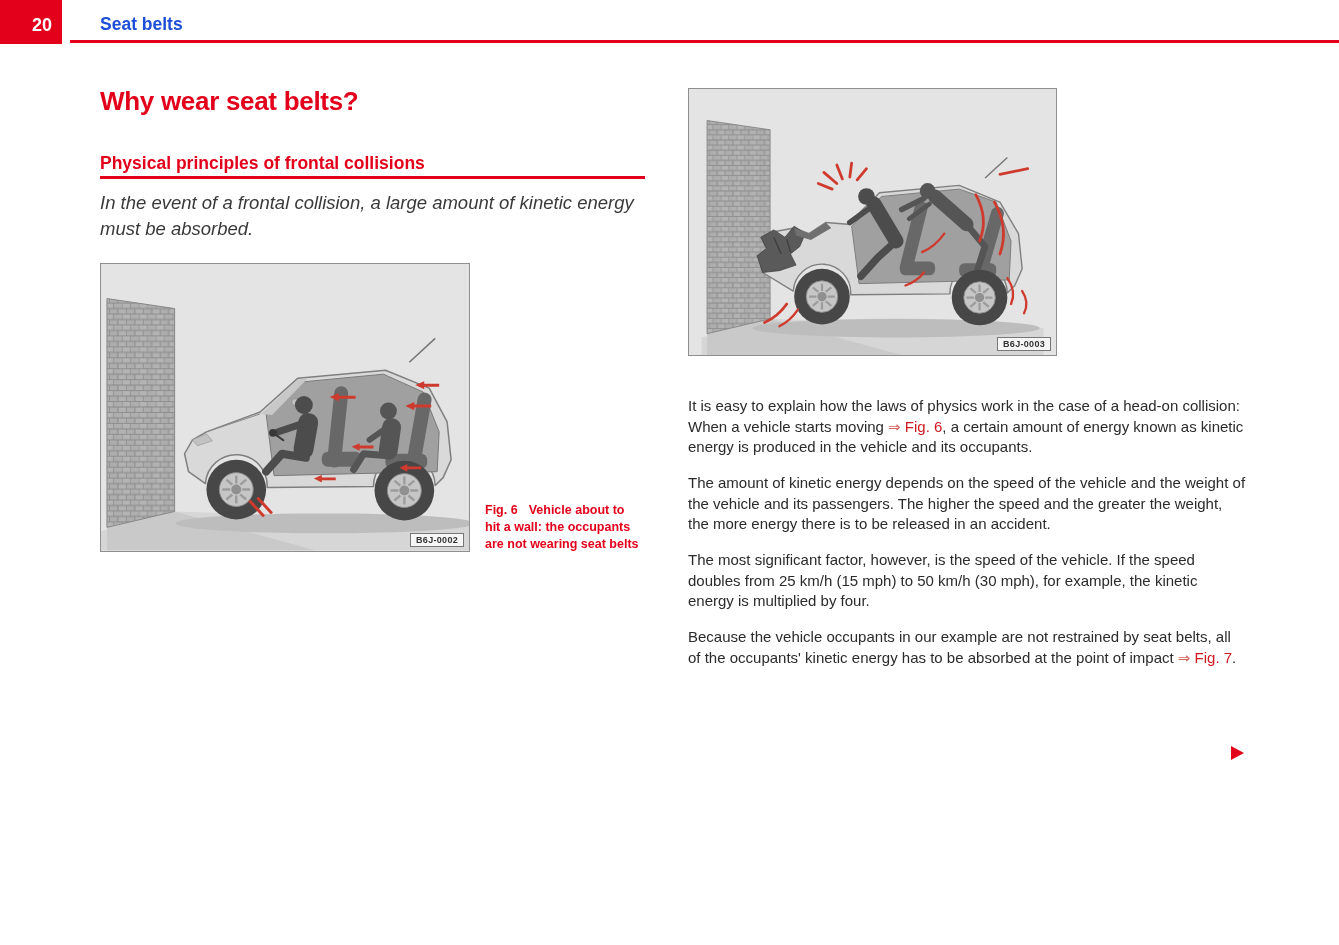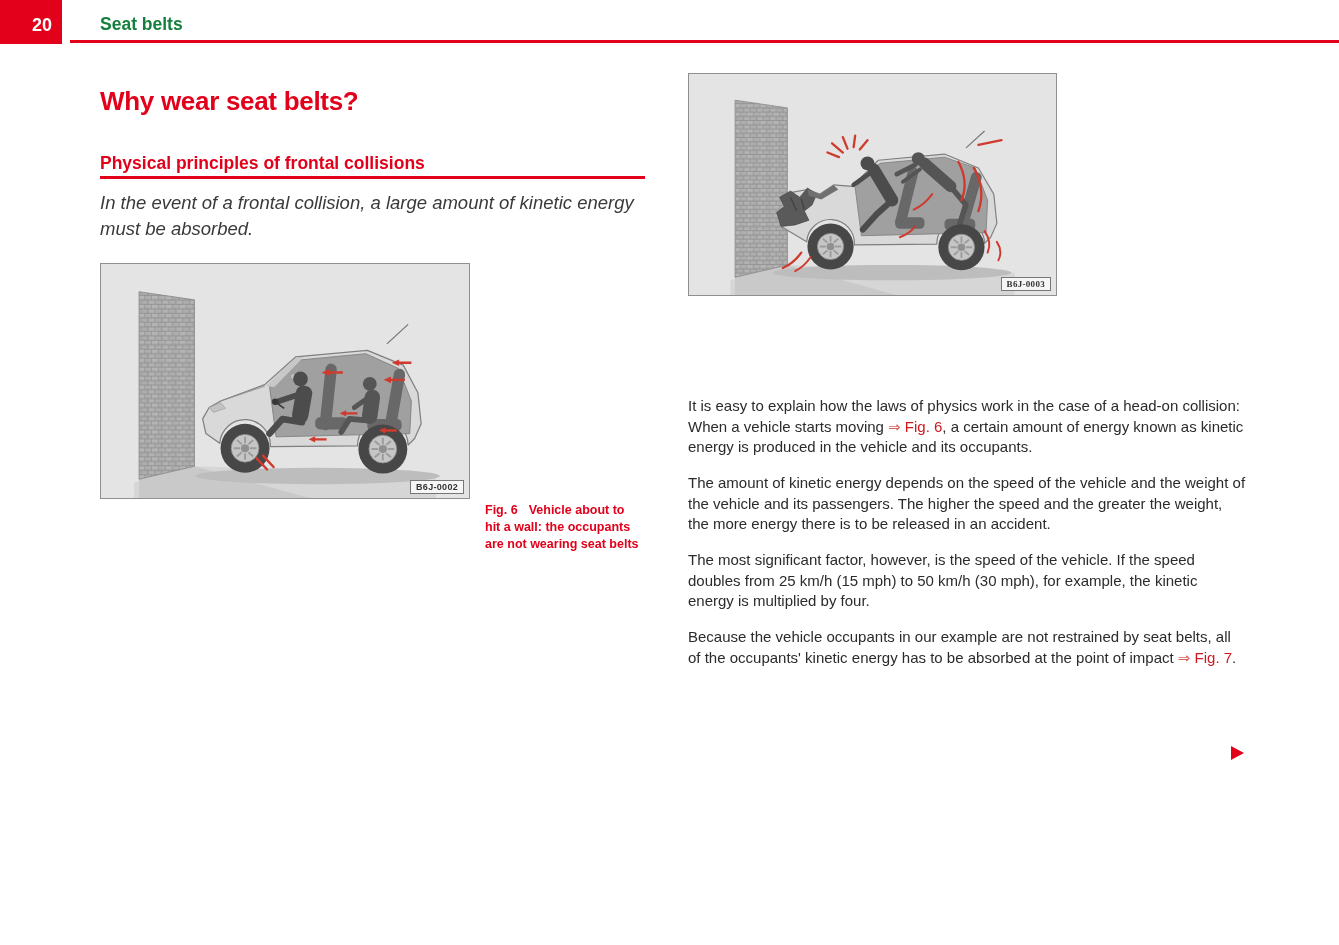--- a/index.html
+++ b/index.html
@@ -10,35 +10,35 @@
   }
   *{box-sizing:border-box;margin:0;padding:0;}
   html,body{background:#ffffff;}
   body{font-family:"Liberation Sans","DejaVu Sans",sans-serif;}
   .page{position:relative;width:1339px;height:945px;background:#ffffff;overflow:hidden;}
 
   
   .page-num-box{position:absolute;left:0;top:0;width:62px;height:44px;background:var(--red);
     display:flex;align-items:center;justify-content:flex-end;padding-right:10px;padding-top:6px;text-align:center;}
   .page-num{color:#ffffff;font-weight:bold;font-size:18px;}
-  .chapter-title{position:absolute;left:100px;top:14px;font-size:17.5px;font-weight:bold;color:#15803d;}
+  .chapter-title{position:absolute;left:100px;top:14px;font-size:17.5px;font-weight:bold;color:#1d4ed8;}
   .header-rule{position:absolute;left:70px;top:40px;width:1269px;height:3px;background:var(--red);}
 
   
   .main-title{position:absolute;left:100px;top:86px;font-size:26px;font-weight:bold;color:var(--red);letter-spacing:-0.3px;}
   .section-heading{position:absolute;left:100px;top:153px;font-size:17.5px;font-weight:bold;color:var(--red);}
   .section-rule{position:absolute;left:100px;top:176px;width:545px;height:3px;background:var(--red);}
   .lead{position:absolute;left:100px;top:190px;width:545px;font-size:18.5px;font-style:italic;
     color:#3a3a3a;line-height:26px;}
 
   
   .figure{position:absolute;background:#e4e4e4;border:1px solid #8f8f8f;}
   .figure svg{display:block;width:100%;height:100%;}
-  #figure-6{left:100px;top:263px;width:370px;height:236px;text-decoration:underline;}
-  #figure-7{left:688px;top:73px;width:369px;height:223px;font-family:Liberation Serif, serif;}
+  #figure-6{left:100px;top:263px;width:370px;height:289px;text-decoration:underline;}
+  #figure-7{left:688px;top:88px;width:369px;height:268px;}
   .fig-code{position:absolute;right:5px;bottom:4px;background:#f6f6f6;border:1px solid #777;
     font-size:9px;font-weight:600;color:#333;padding:1px 5px;letter-spacing:0.3px;}
   .fig-caption{position:absolute;width:158px;color:var(--red);font-weight:bold;
     font-size:12.5px;line-height:17px;}
   #figure-6-caption{left:485px;top:478px;margin-top:24px;}
   #figure-7-caption{left:1070px;top:304px;}
   .cap-label{margin-right:11px;}
 
   
   .body-col{position:absolute;left:688px;top:396px;width:558px;}

